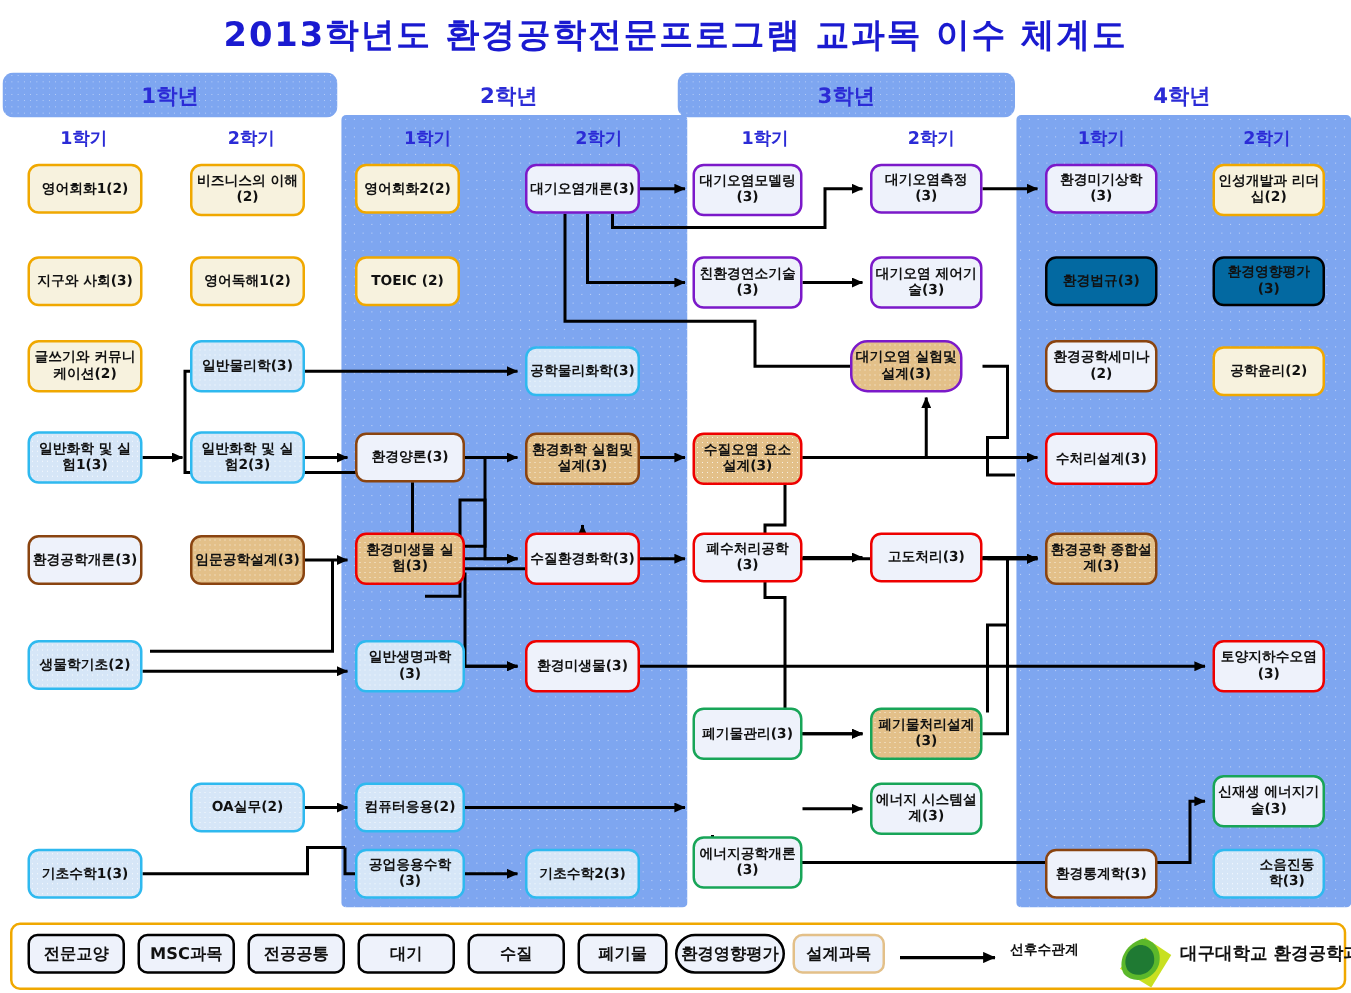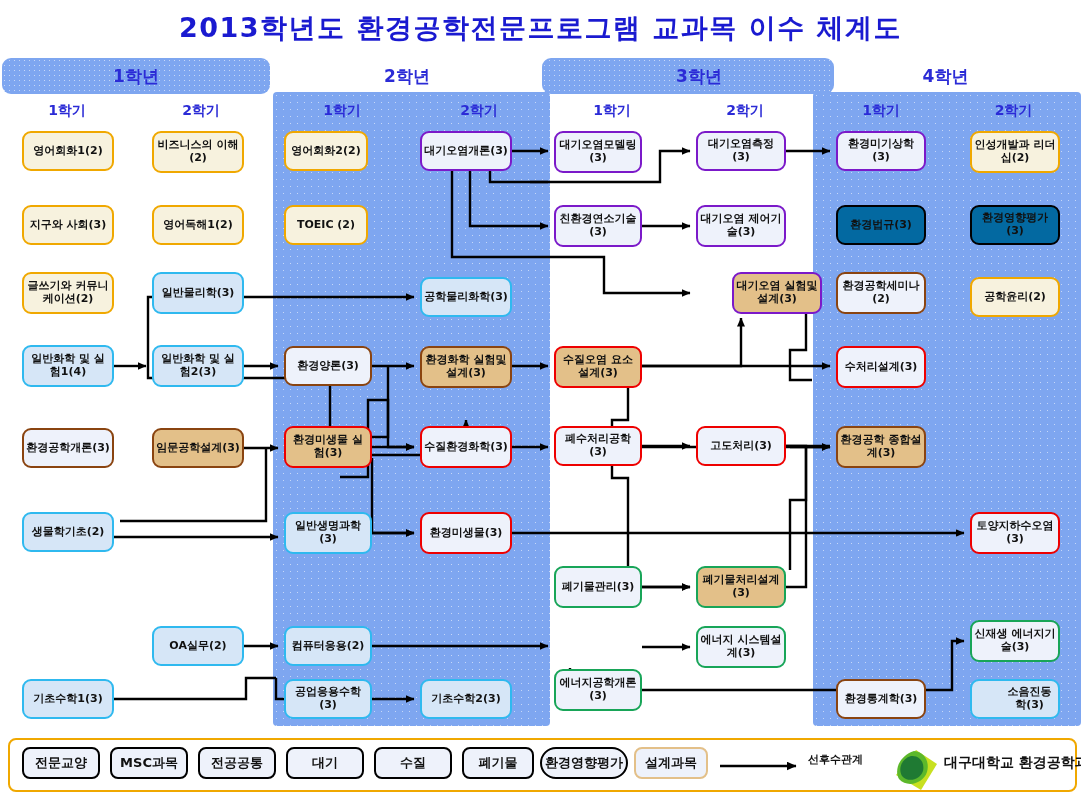--- a/index.html
+++ b/index.html
@@ -120,21 +120,21 @@
 
   <div class="title">2013학년도 환경공학전문프로그램 교과목 이수 체계도</div>
 
   <div id="headers">
       <div class="yearbar filled" style="left: 2px; top: 58px; width: 268px;">1학년</div>
       <div class="semlabel" style="left: 2px; top: 100px; width: 130px;">1학기</div>
       <div class="semlabel" style="left: 132px; top: 100px; width: 138px;">2학기</div>
       <div class="yearbar" style="left: 272px; top: 58px; width: 270px;">2학년</div>
       <div class="semlabel" style="left: 274px; top: 100px; width: 136px;">1학기</div>
       <div class="semlabel" style="left: 410px; top: 100px; width: 138px;">2학기</div>
-      <div class="yearbar filled" style="left: 542px; top: 58px; width: 270px; padding-left: 22px;">3학년</div>
+      <div class="yearbar filled" style="left: 542px; top: 58px; width: 270px;">3학년</div>
       <div class="semlabel" style="left: 546px; top: 100px; width: 132px;">1학기</div>
       <div class="semlabel" style="left: 678px; top: 100px; width: 134px;">2학기</div>
       <div class="yearbar" style="left: 812px; top: 58px; width: 267px;">4학년</div>
       <div class="semlabel" style="left: 814px; top: 100px; width: 134px;">1학기</div>
       <div class="semlabel" style="left: 948px; top: 100px; width: 131px;">2학기</div>
     </div>
 
   <svg id="wires" viewBox="0 0 1081 794" xmlns="http://www.w3.org/2000/svg">
     <defs>
       <marker id="ah" markerWidth="9" markerHeight="8" refX="8.5" refY="4" orient="auto" markerUnits="userSpaceOnUse">
@@ -219,21 +219,21 @@
       <path d="M570,668 V690 H952 V641 H964" marker-end="url(#ah)"></path>
 
       <path d="M640,447 H830" marker-end="url(#ah)"></path>
     </g>
   </svg>
 
   <div id="boxes">
       <div class="box c-gyoyang" style="left: 22px; top: 131px; width: 92px; height: 40px;">영어회화1(2)</div>
       <div class="box c-gyoyang" style="left: 22px; top: 205px; width: 92px; height: 40px;">지구와 사회(3)</div>
       <div class="box c-gyoyang" style="left: 22px; top: 272px; width: 92px; height: 42px;">글쓰기와 커뮤니케이션(2)</div>
-      <div class="box c-msc" style="left: 22px; top: 345px; width: 92px; height: 42px;">일반화학 및 실험1(4)</div>
+      <div class="box c-msc" style="left: 22px; top: 345px; width: 92px; height: 42px;">일반화학 및 실험1(3)</div>
       <div class="box c-gongtong" style="left: 22px; top: 428px; width: 92px; height: 40px;">환경공학개론(3)</div>
       <div class="box c-msc" style="left: 22px; top: 512px; width: 92px; height: 40px;">생물학기초(2)</div>
       <div class="box c-msc" style="left: 22px; top: 679px; width: 92px; height: 40px;">기초수학1(3)</div>
       <div class="box c-gyoyang" style="left: 152px; top: 131px; width: 92px; height: 42px;">비즈니스의 이해(2)</div>
       <div class="box c-gyoyang" style="left: 152px; top: 205px; width: 92px; height: 40px;">영어독해1(2)</div>
       <div class="box c-msc" style="left: 152px; top: 272px; width: 92px; height: 42px;">일반물리학(3)</div>
       <div class="box c-msc" style="left: 152px; top: 345px; width: 92px; height: 42px;">일반화학 및 실험2(3)</div>
       <div class="box c-gongtong design" style="left: 152px; top: 428px; width: 92px; height: 40px;">임문공학설계(3)</div>
       <div class="box c-msc" style="left: 152px; top: 626px; width: 92px; height: 40px;">OA실무(2)</div>
       <div class="box c-gyoyang" style="left: 284px; top: 131px; width: 84px; height: 40px;">영어회화2(2)</div>
@@ -250,21 +250,21 @@
       <div class="box c-sujil" style="left: 420px; top: 512px; width: 92px; height: 42px;">환경미생물(3)</div>
       <div class="box c-msc" style="left: 420px; top: 679px; width: 92px; height: 40px;">기초수학2(3)</div>
       <div class="box c-daegi" style="left: 554px; top: 131px; width: 88px; height: 42px;">대기오염모델링(3)</div>
       <div class="box c-daegi" style="left: 554px; top: 205px; width: 88px; height: 42px;">친환경연소기술(3)</div>
       <div class="box c-sujil design" style="left: 554px; top: 346px; width: 88px; height: 42px;">수질오염 요소설계(3)</div>
       <div class="box c-sujil" style="left: 554px; top: 426px; width: 88px; height: 40px;">폐수처리공학(3)</div>
       <div class="box c-pyegi" style="left: 554px; top: 566px; width: 88px; height: 42px;">폐기물관리(3)</div>
       <div class="box c-pyegi" style="left: 554px; top: 626px; width: 88px; height: 42px; margin-top: 43px;">에너지공학개론(3)</div>
       <div class="box c-daegi" style="left: 696px; top: 131px; width: 90px; height: 40px;">대기오염측정(3)</div>
       <div class="box c-daegi" style="left: 696px; top: 205px; width: 90px; height: 42px;">대기오염 제어기술(3)</div>
-      <div class="box c-daegi design" style="left: 732px; top: 272px; width: 90px; height: 42px;">대기오염 실험및설계(3)</div>
+      <div class="box c-daegi design" style="left: 680px; top: 272px; width: 90px; height: 42px; border-radius: 14px;">대기오염 실험및설계(3)</div>
       <div class="box c-sujil" style="left: 696px; top: 426px; width: 90px; height: 40px;">고도처리(3)</div>
       <div class="box c-pyegi design" style="left: 696px; top: 566px; width: 90px; height: 42px;">폐기물처리설계(3)</div>
       <div class="box c-pyegi" style="left: 696px; top: 626px; width: 90px; height: 42px;">에너지 시스템설계(3)</div>
       <div class="box c-daegi" style="left: 836px; top: 131px; width: 90px; height: 40px;">환경미기상학(3)</div>
       <div class="box c-yeonghyang" style="left: 836px; top: 205px; width: 90px; height: 40px;">환경법규(3)</div>
       <div class="box c-gongtong" style="left: 836px; top: 272px; width: 90px; height: 42px;">환경공학세미나(2)</div>
       <div class="box c-sujil" style="left: 836px; top: 346px; width: 90px; height: 42px;">수처리설계(3)</div>
       <div class="box c-gongtong design" style="left: 836px; top: 426px; width: 90px; height: 42px;">환경공학 종합설계(3)</div>
       <div class="box c-gongtong" style="left: 836px; top: 679px; width: 90px; height: 40px;">환경통계학(3)</div>
       <div class="box c-gyoyang" style="left: 970px; top: 131px; width: 90px; height: 42px;">인성개발과 리더십(2)</div>

